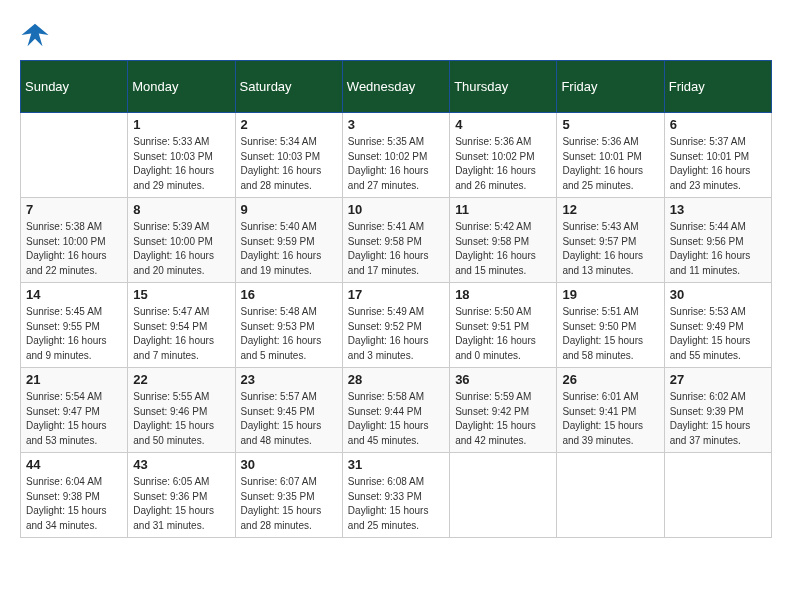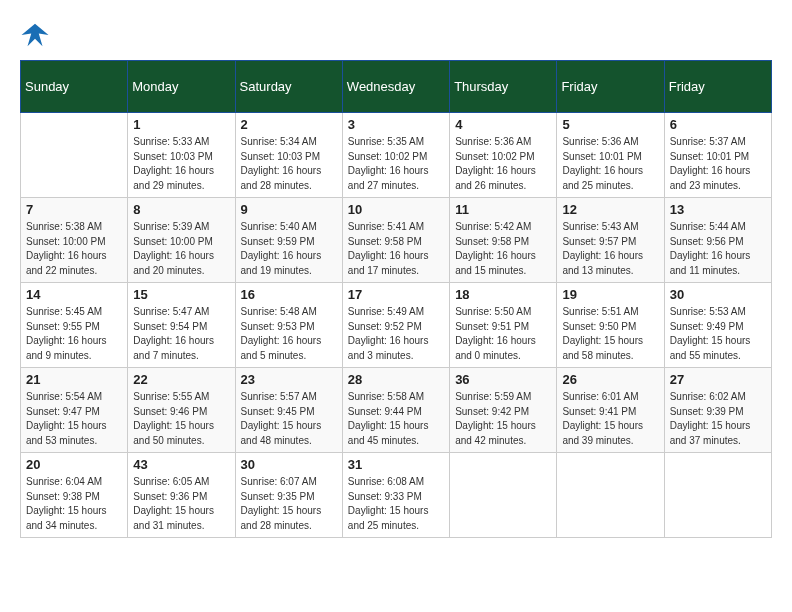--- a/index.html
+++ b/index.html
@@ -230,21 +230,21 @@
           <div class="day-number">26</div>
           <div class="day-info">Sunrise: 6:01 AM<br>Sunset: 9:41 PM<br>Daylight: 15 hours and 39 minutes.</div>
         </td>
         <td>
           <div class="day-number">27</div>
           <div class="day-info">Sunrise: 6:02 AM<br>Sunset: 9:39 PM<br>Daylight: 15 hours and 37 minutes.</div>
         </td>
       </tr>
       <tr>
         <td>
-          <div class="day-number">20</div>
+          <div class="day-number">44</div>
           <div class="day-info">Sunrise: 6:04 AM<br>Sunset: 9:38 PM<br>Daylight: 15 hours and 34 minutes.</div>
         </td>
         <td>
           <div class="day-number">43</div>
           <div class="day-info">Sunrise: 6:05 AM<br>Sunset: 9:36 PM<br>Daylight: 15 hours and 31 minutes.</div>
         </td>
         <td>
           <div class="day-number">30</div>
           <div class="day-info">Sunrise: 6:07 AM<br>Sunset: 9:35 PM<br>Daylight: 15 hours and 28 minutes.</div>
         </td>

